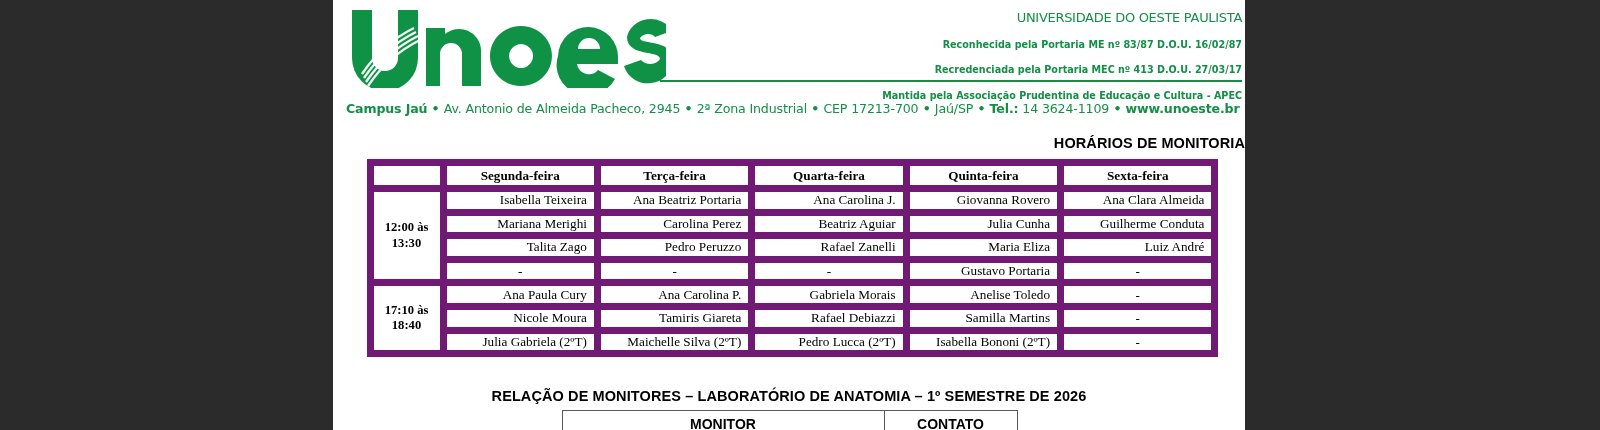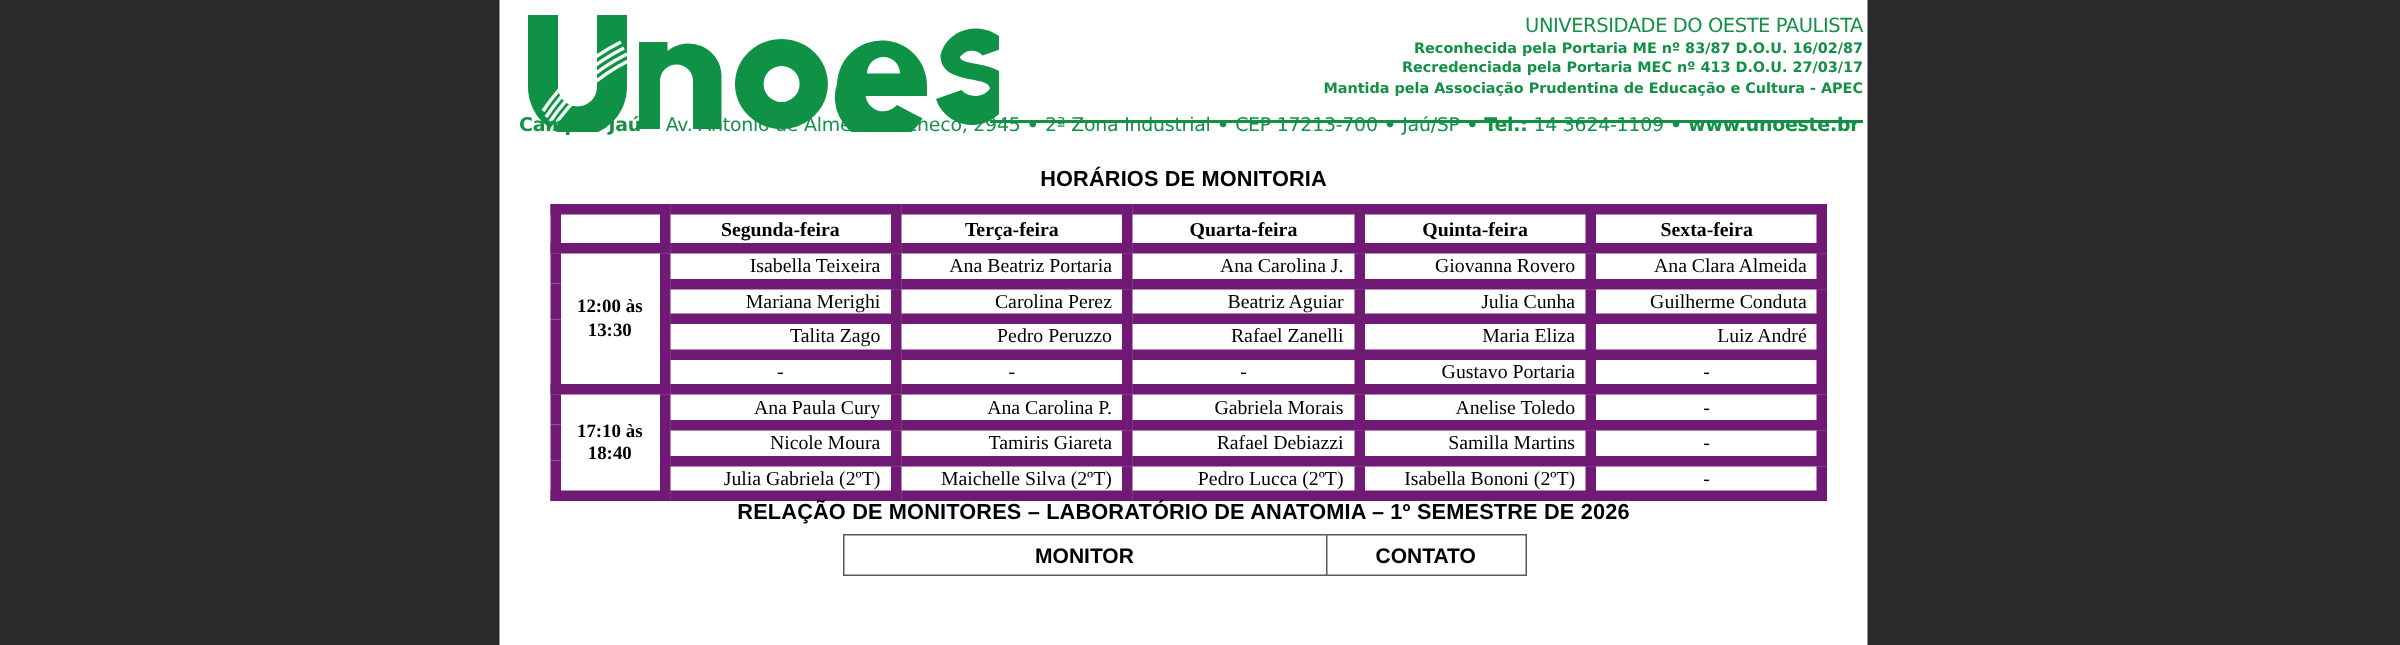--- a/index.html
+++ b/index.html
@@ -55,59 +55,61 @@
     letter-spacing: -0.3px;
     line-height: 1.05;
     white-space: nowrap;
   }
   .uni-sub {
     font-family: "DejaVu Sans", sans-serif;
     font-weight: bold;
     font-size: 9.6px;
     line-height: 1.22;
     white-space: nowrap;
-    margin-top: 2px;
+    margin-top: 14px;
   }
   .green-rule {
     position: absolute;
     left: 327px;
     right: 3px;
     top: 80px;
     height: 2px;
     background: #138f46;
   }
   .addr-line {
     position: absolute;
     left: 13px;
     right: 3px;
-    top: 75px;
+    top: 101px;
     color: #138f46;
     font-family: "DejaVu Sans", sans-serif;
     font-size: 12.6px;
     white-space: nowrap;
     letter-spacing: -0.15px;
   }
   .addr-line b { font-weight: bold; }
   .addr-line .sep { font-weight: bold; }
 
   
   .doc-title {
-    text-align: center;
+    text-align: right;
     font-family: "Liberation Sans", sans-serif;
     font-weight: bold;
     font-size: 14.5px;
     color: #000;
+    margin-top: 23px;
     letter-spacing: 0.1px;
   }
   .doc-title-2 {
     text-align: center;
     font-family: "Liberation Sans", sans-serif;
     font-weight: bold;
     font-size: 14.5px;
     color: #000;
+    margin-top: 31px;
     letter-spacing: 0.1px;
   }
 
   
   .sched-wrap {
     margin: 8px auto 0 auto;
     width: 845px;
   }
   table.sched {
     border-collapse: collapse;

